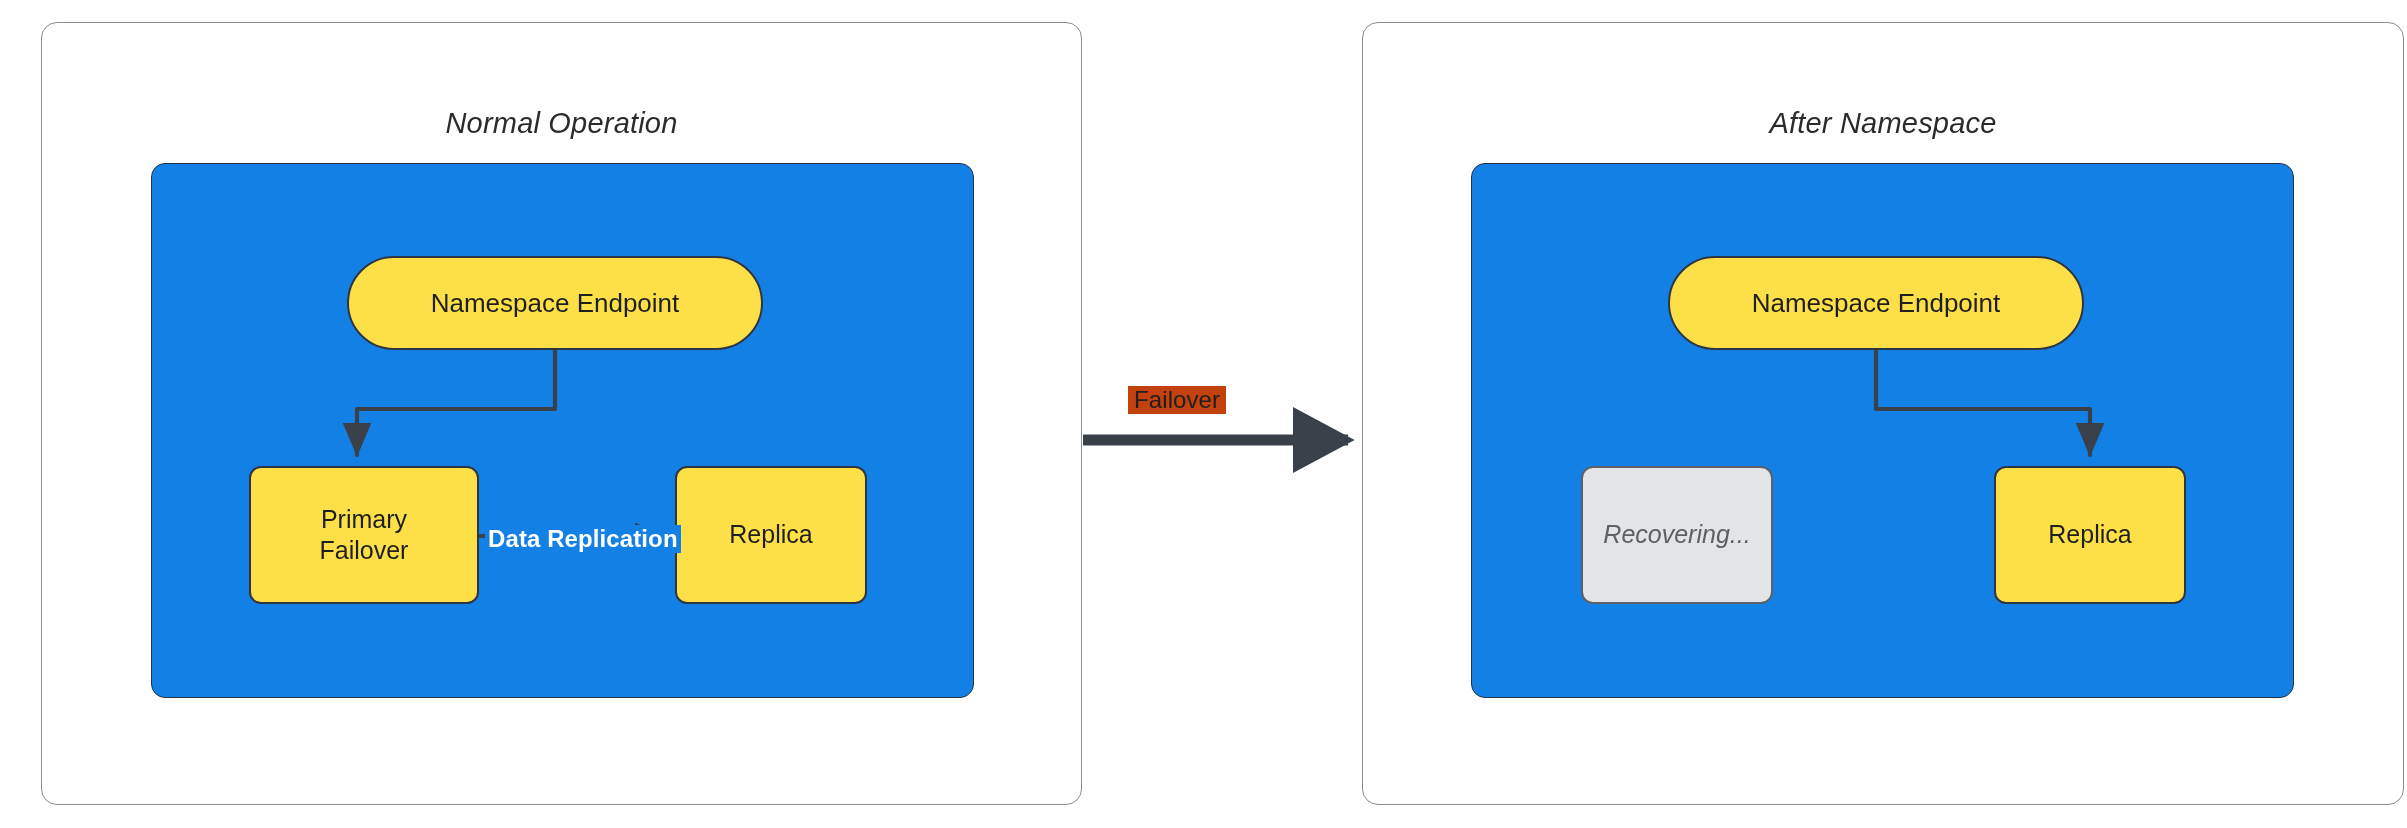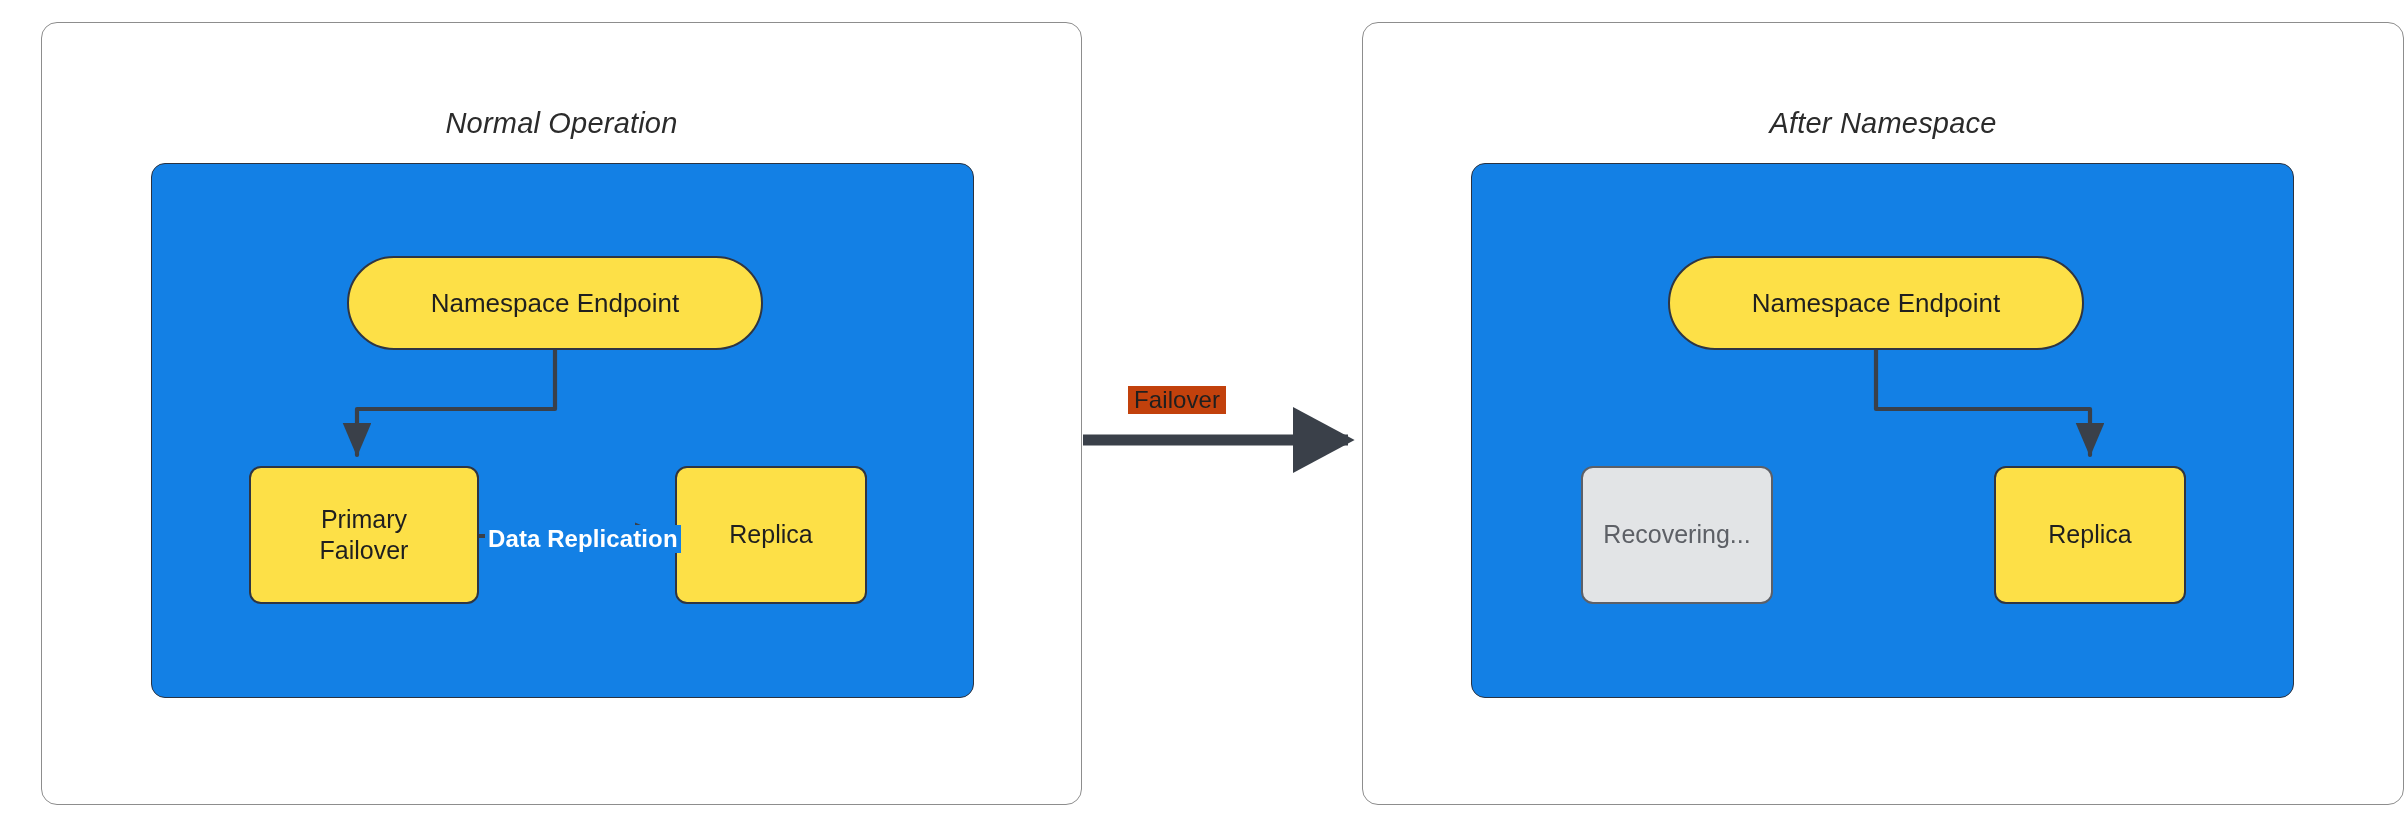--- a/index.html
+++ b/index.html
@@ -71,20 +71,21 @@
     border-radius: 999px;
     font-size: 26px;
   }
   .node.rect {
     border-radius: 12px;
   }
   .node.muted {
     background: #e2e4e6;
     border-color: #5c6068;
     color: #5d6066;
+    font-style: italic;
   }
 
   #ep-left   { left: 326px;  top: 256px; width: 416px; height: 94px; }
   #ep-right  { left: 1647px; top: 256px; width: 416px; height: 94px; }
 
   #primary-ns    { left: 228px;  top: 466px; width: 230px; height: 138px; }
   #replica-left  { left: 654px;  top: 466px; width: 192px; height: 138px; }
   #recovering    { left: 1560px; top: 466px; width: 192px; height: 138px; }
   #replica-right { left: 1973px; top: 466px; width: 192px; height: 138px; }
 

